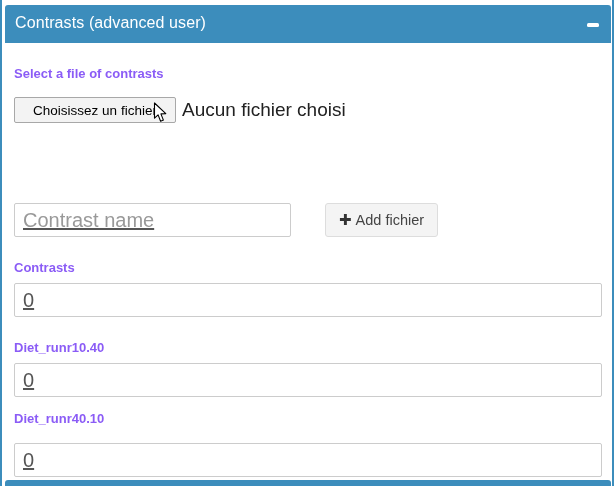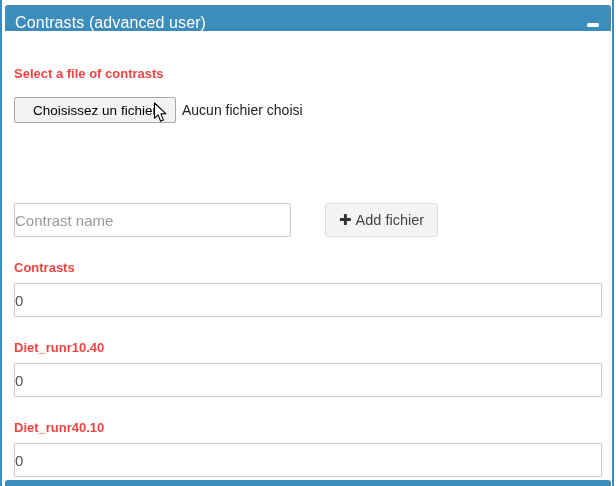--- a/index.html
+++ b/index.html
@@ -23,21 +23,21 @@
     background: #3c8dbc;
   }
   .edge-left { left: 0; }
   .edge-right { left: 612px; }
 
   .panel-header {
     position: absolute;
     left: 5px;
     top: 5px;
     width: 606px;
-    height: 26px;
+    height: 38px;
     background: #3c8dbc;
     border-radius: 3px 3px 0 0;
     box-sizing: border-box;
     color: #ffffff;
   }
   .panel-title {
     position: absolute;
     left: 10px;
     top: 9px;
     font-size: 16px;
@@ -64,29 +64,29 @@
     height: 3.5px;
     border-radius: 1.5px;
     background: #ffffff;
   }
 
   .section-label {
     position: absolute;
     left: 14px;
     font-size: 13px;
     font-weight: 700;
-    color: #ef4444;
+    color: #8b5cf6;
     line-height: 16px;
     white-space: nowrap;
   }
   .lbl-file      { top: 66px; }
   .lbl-define    { top: 175px; }
   .lbl-intercept { top: 260px; }
   .lbl-diet1     { top: 340px; }
-  .lbl-diet2     { top: 420px; }
+  .lbl-diet2     { top: 411px; }
 
   .file-row {
     position: absolute;
     left: 14px;
     top: 97px;
     height: 26px;
     display: flex;
     align-items: center;
   }
   .file-btn {
@@ -98,37 +98,38 @@
     border-radius: 2px;
     font-family: "Liberation Sans", "DejaVu Sans", sans-serif;
     font-size: 13.5px;
     color: #000000;
     text-align: center;
     padding: 0;
     cursor: pointer;
   }
   .file-status {
     margin-left: 6px;
-    font-size: 14px;
+    font-size: 19px;
     color: #222222;
     white-space: nowrap;
   }
 
   .text-input {
     position: absolute;
     box-sizing: border-box;
     height: 34px;
     background: #ffffff;
     border: 1px solid #cccccc;
     border-radius: 2px;
-    padding: 6px 0;
-    font-family: "Liberation Sans", "DejaVu Sans", sans-serif;
-    font-size: 15px;
+    padding: 6px 8px;
+    font-family: "Liberation Sans", "DejaVu Sans", sans-serif;
+    font-size: 20px;
     color: #555555;
     outline: none;
+    text-decoration: underline;
   }
   .text-input::placeholder { color: #999999; opacity: 1; }
   .input-contrast-name { left: 14px; top: 203px; width: 277px; }
   .input-full { left: 14px; width: 588px; }
   .input-intercept { top: 283px; }
   .input-diet1     { top: 363px; }
   .input-diet2     { top: 443px; }
 
   .add-btn {
     position: absolute;

